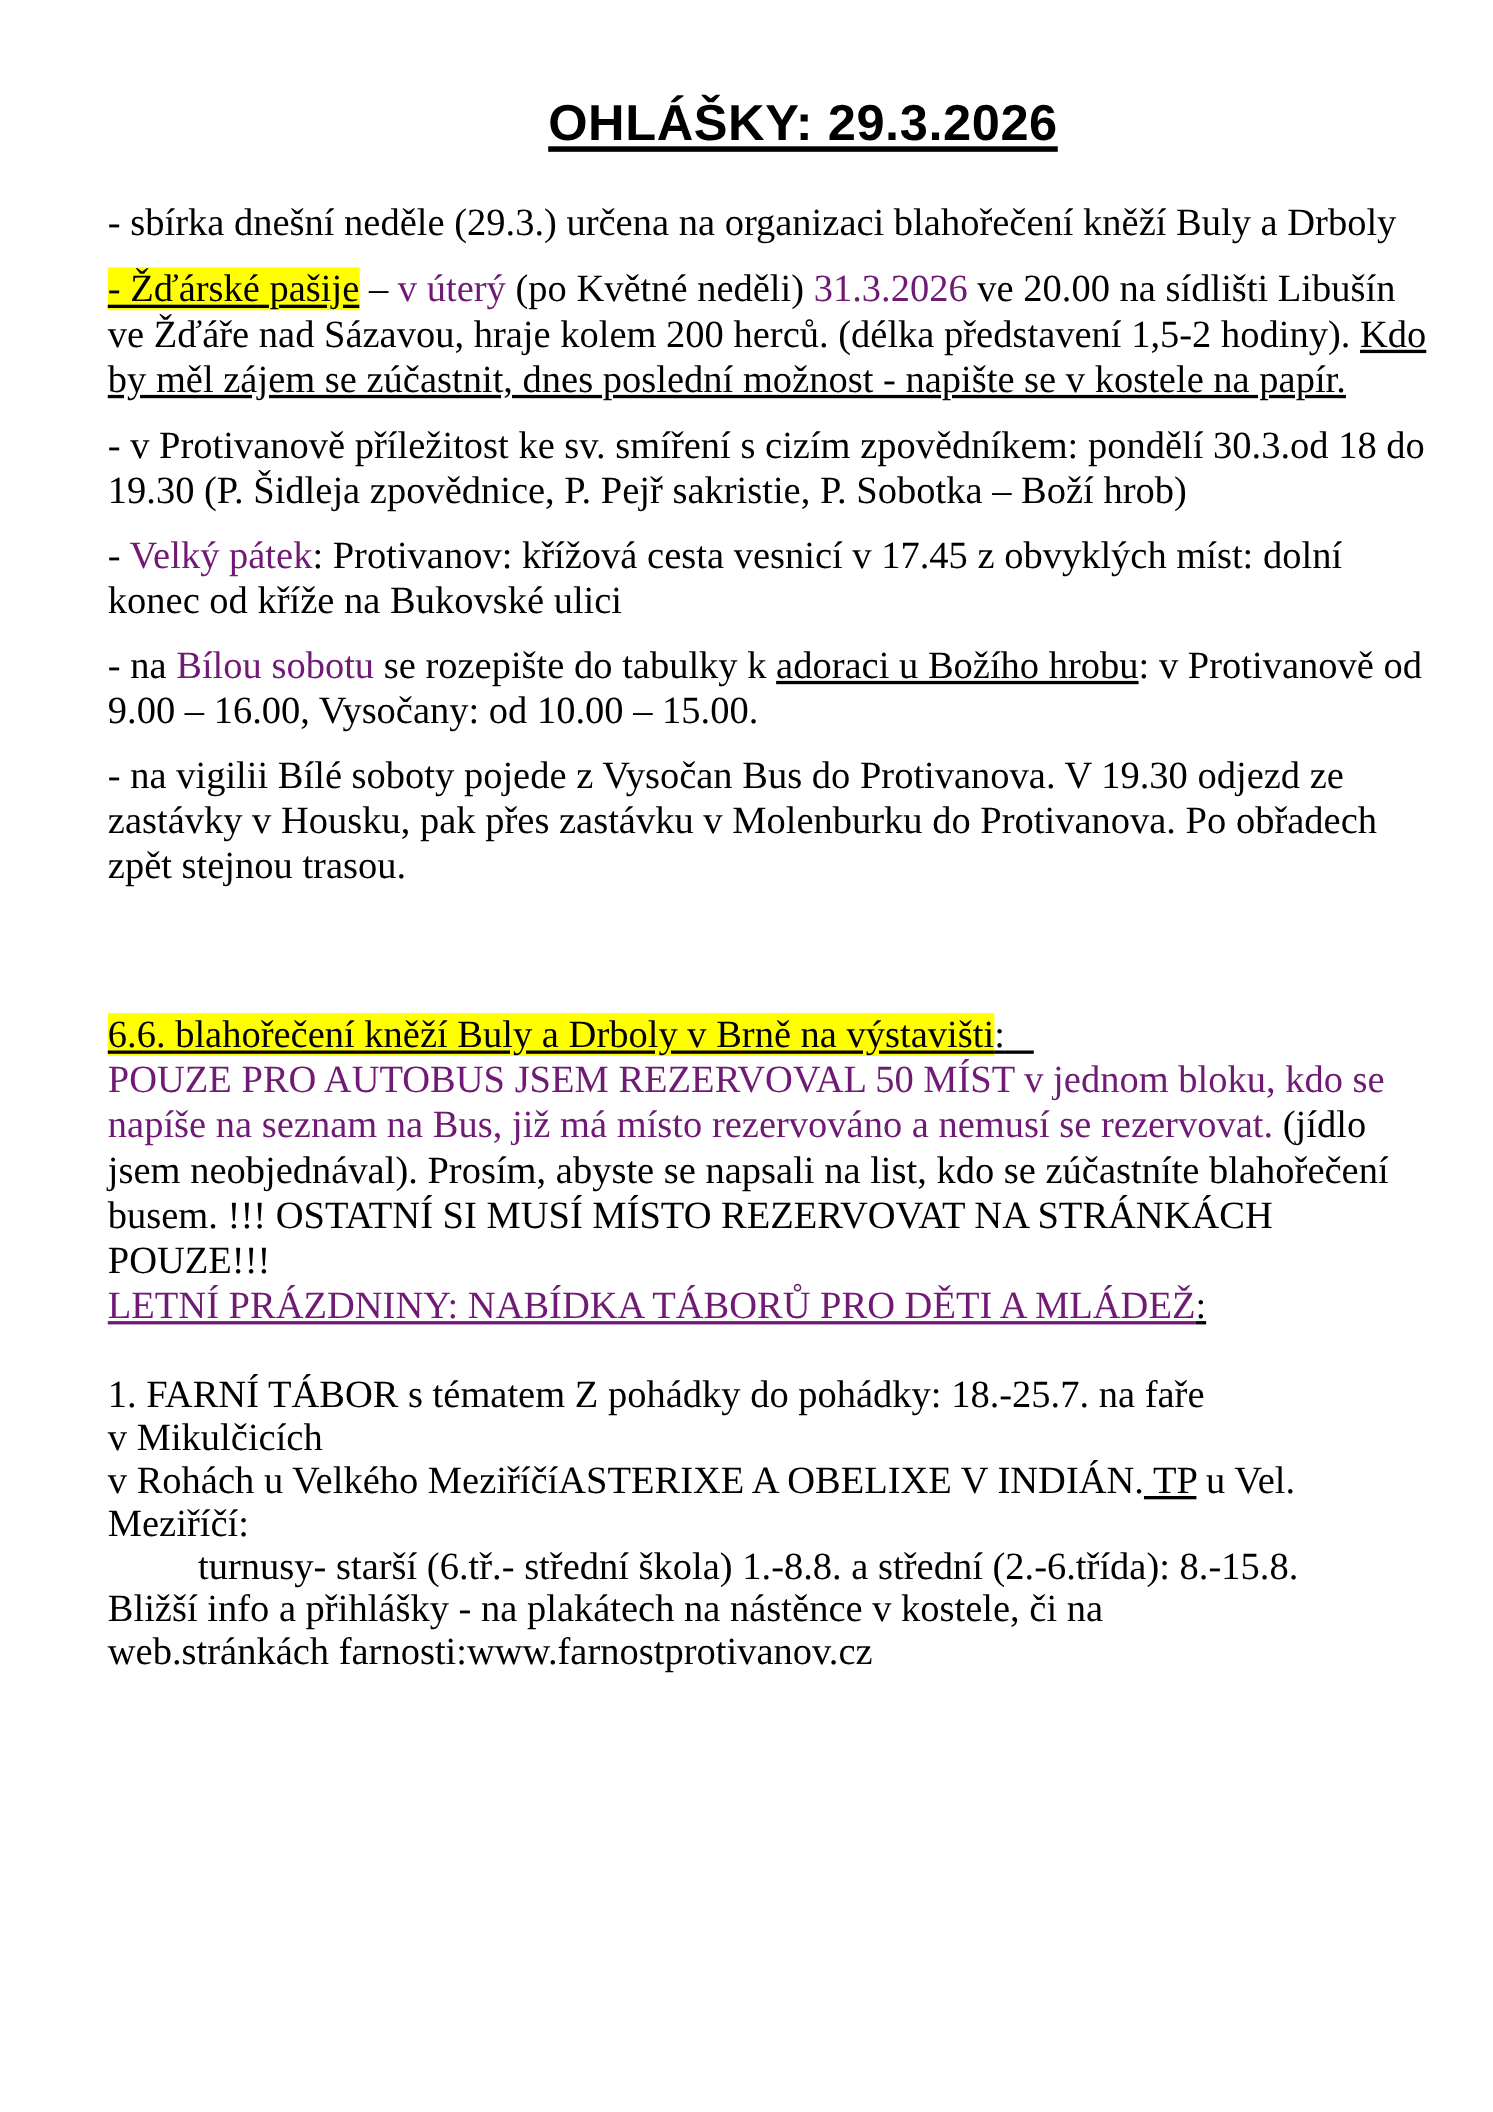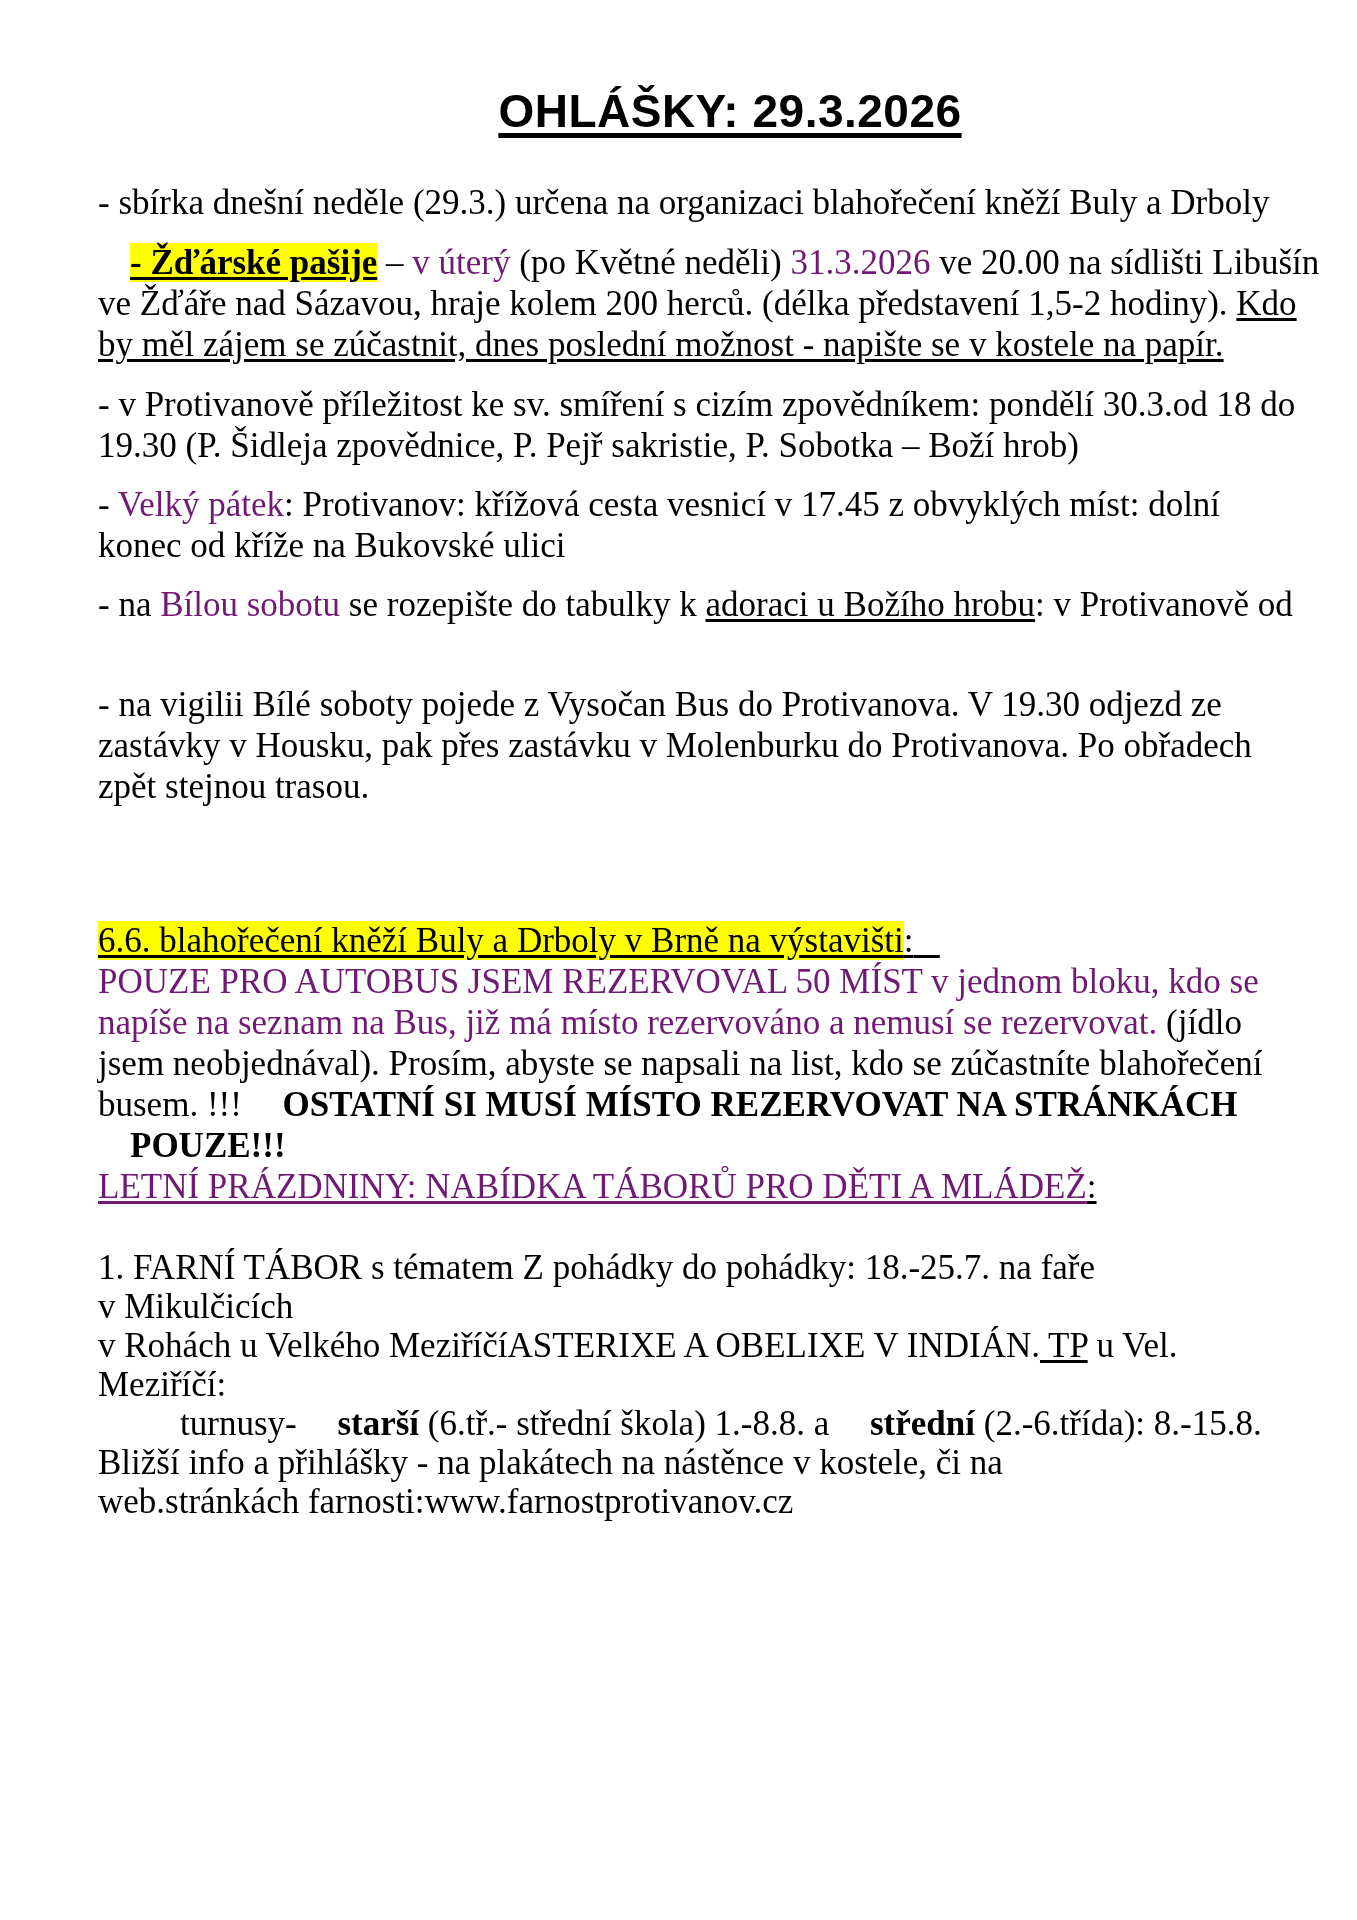--- a/index.html
+++ b/index.html
@@ -9,21 +9,21 @@
     position: absolute; left: 0; width: 1460px; top: 84px; text-align: center;
     font-family: "Liberation Sans", sans-serif; font-weight: bold; font-size: 46px;
     color: #000; letter-spacing: 0.5px;
   }
   .title span { text-decoration: underline; text-decoration-thickness: 5px; text-underline-offset: 6px; }
   .para { position: absolute; left: 98px; width: 1200px;
     font-family: "Liberation Serif", serif; font-size: 35px; line-height: 41px; color: #000; }
   .red { color: #701a75; }
   .hl { background: #ffff00; }
   .u { text-decoration: underline; text-underline-offset: 3px; }
-  .b { font-weight: bold; margin-left: 32px; }
+  .b { font-weight: normal; }
   .line { display: block; white-space: nowrap; }
   .indent { padding-left: 82px; }
 </style>
 </head>
 <body>
 
 <div class="page">
 
   <div class="title"><span>OHLÁŠKY: 29.3.2026</span></div>
 
@@ -42,20 +42,21 @@
     <span class="line">19.30 (P. Šidleja zpovědnice, P. Pejř sakristie, P. Sobotka – Boží hrob)</span>
   </div>
 
   <div class="para" style="top:484px">
     <span class="line"><span>- </span><span class="red">Velký pátek</span><span>: Protivanov: křížová cesta vesnicí v 17.45 z obvyklých míst: dolní</span></span>
     <span class="line">konec od kříže na Bukovské ulici</span>
   </div>
 
   <div class="para" style="top:584px">
     <span class="line"><span>- na </span><span class="red">Bílou sobotu</span><span> se rozepište do tabulky k </span><span class="u">adoraci u Božího hrobu</span><span>: v Protivanově od</span></span>
+    <span class="line">9.00 – 16.00, Vysočany: od 10.00 – 15.00.</span>
   </div>
 
   <div class="para" style="top:684px">
     <span class="line">- na vigilii Bílé soboty pojede z Vysočan Bus do Protivanova. V 19.30 odjezd ze</span>
     <span class="line">zastávky v Housku, pak přes zastávku v Molenburku do Protivanova. Po obřadech</span>
     <span class="line">zpět stejnou trasou.</span>
   </div>
 
   <div class="para" style="top:920px">
     <span class="line"><span class="hl u">6.6. blahořečení kněží Buly a Drboly v Brně na výstavišti</span><span class="u">:</span><span class="u">&nbsp;&nbsp;&nbsp;</span></span>

